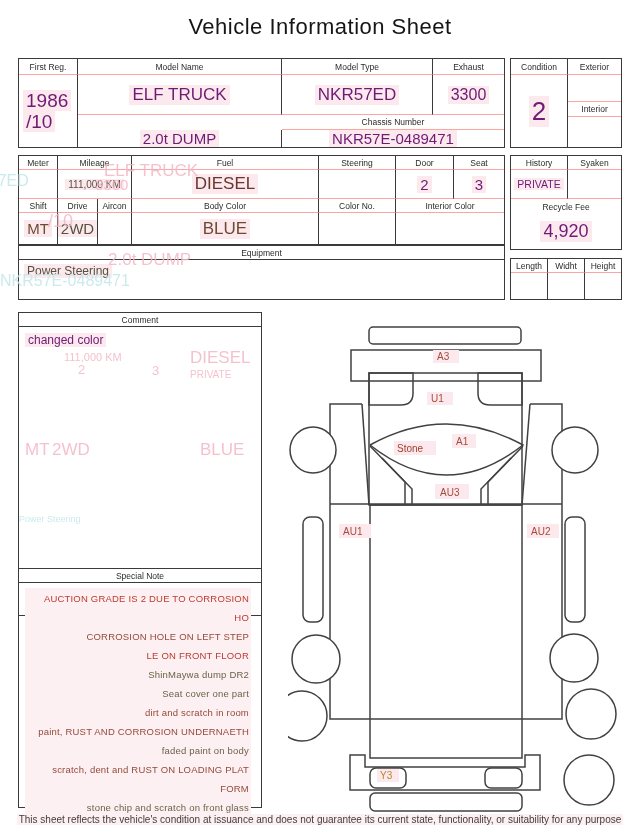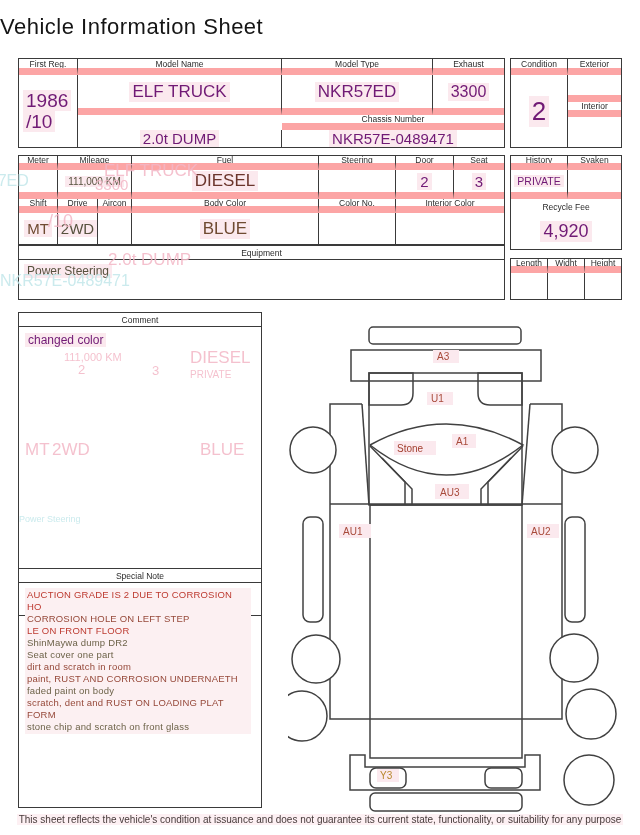--- a/index.html
+++ b/index.html
@@ -2,49 +2,49 @@
 <html><head>
 <meta charset="utf-8">
 <style>
   * { margin:0; padding:0; box-sizing:border-box; }
   html,body { background:#ffffff; }
   .sheet {
     position:relative; width:640px; height:835px; overflow:hidden;
     background:#ffffff; font-family:"Liberation Sans", sans-serif; color:#222;
   }
   .title {
-    position:absolute; top:14px; left:0; width:640px; text-align:left;
+    position:absolute; top:14px; left:0; width:640px; text-align:center;
     font-size:22px; color:#151515; letter-spacing:0.5px;
   }
   .box { position:absolute; border:1px solid #3a3a3a; background:transparent; }
   .grid { display:grid; width:100%; height:100%; }
   .cell { display:flex; align-items:center; justify-content:center; overflow:hidden; }
   .br { border-right:1px solid #3a3a3a; }
-  .bb { border-bottom:7px solid #fca5a5; }
+  .bb { border-bottom:1px solid #fca5a5; }
   .lbl { font-size:8.5px; color:#2b2b2b; white-space:nowrap; }
   .hl { background:#fbe9ee; padding:0 3px; white-space:nowrap; }
   .v-red   { color:#701a75; }
   .v-dark  { color:#6b352c; }
   .v-brown { color:#6f4a31; }
   .v-olive { color:#57523f; }
   .v-dim   { color:#7d5c3c; }
   .firstreg { font-size:19px; line-height:21px; justify-content:flex-start; padding-left:4px; }
   .big17 { font-size:17px; }
   .big16 { font-size:16px; }
   .big15 { font-size:15px; }
   .cond2 { font-size:26px; }
   .mile { font-size:10px; }
   .priv { font-size:10.5px; }
   .fee  { font-size:18px; }
   .dimv { font-size:14px;margin-left:36px; }
   .equip-val { position:absolute; left:5px; top:18px; font-size:12px; }
   .head-strip { border-bottom:1px solid #3a3a3a; height:14px; display:flex; align-items:center; justify-content:center; }
   .comment-val { position:absolute; left:6px; top:20px; font-size:12px; }
   .note-body { position:absolute; left:6px; top:19px; width:226px; background:#fcf0f2; padding:1px 2px; }
-  .note-line { font-size:9.5px; line-height:12px; letter-spacing:0.2px; }
+  .note-line { font-size:9.5px; line-height:19px; letter-spacing:0.2px; }
   .t-red  { color:#bd3a30; }
   .t-rust { color:#96493a; }
   .t-olive{ color:#6d6349; }
   .ghost { position:absolute; white-space:nowrap; pointer-events:none; z-index:5; opacity:0.85; }
   .g-pink { color:#f3b7c6; }
   .g-cyan { color:#c2e7ea; }
   .disclaimer { position:absolute; top:814px; left:0; width:640px; text-align:center; font-size:10px; }
   .disclaimer span { background:#fdf0f3; color:#463a3a; padding:0 2px; }
   svg text { font-family:"Liberation Sans", sans-serif; }
 </style>
@@ -185,21 +185,21 @@
     </div>
   </div>
 
   <div class="box" style="left:18px; top:312px; width:244px; height:304px;">
     <div class="head-strip">
         <span class="lbl">Comment</span>
       </div>
     <div class="comment-val v-red"><span class="hl">changed color</span></div>
   </div>
 
-  <div class="box" style="left:18px; top:568px; width:244px; height:240px;">
+  <div class="box" style="left:18px; top:568px; width:244px; height:240px;text-align:right;">
     <div class="head-strip">
         <span class="lbl">Special Note</span>
       </div>
     <div class="note-body">
       <div class="note-line t-red">AUCTION GRADE IS 2 DUE TO CORROSION HO</div>
       <div class="note-line t-rust">CORROSION HOLE ON LEFT STEP</div>
       <div class="note-line t-red">LE ON FRONT FLOOR</div>
       <div class="note-line t-olive">ShinMaywa dump DR2</div>
       <div class="note-line t-olive">Seat cover one part</div>
       <div class="note-line t-rust">dirt and scratch in room</div>

